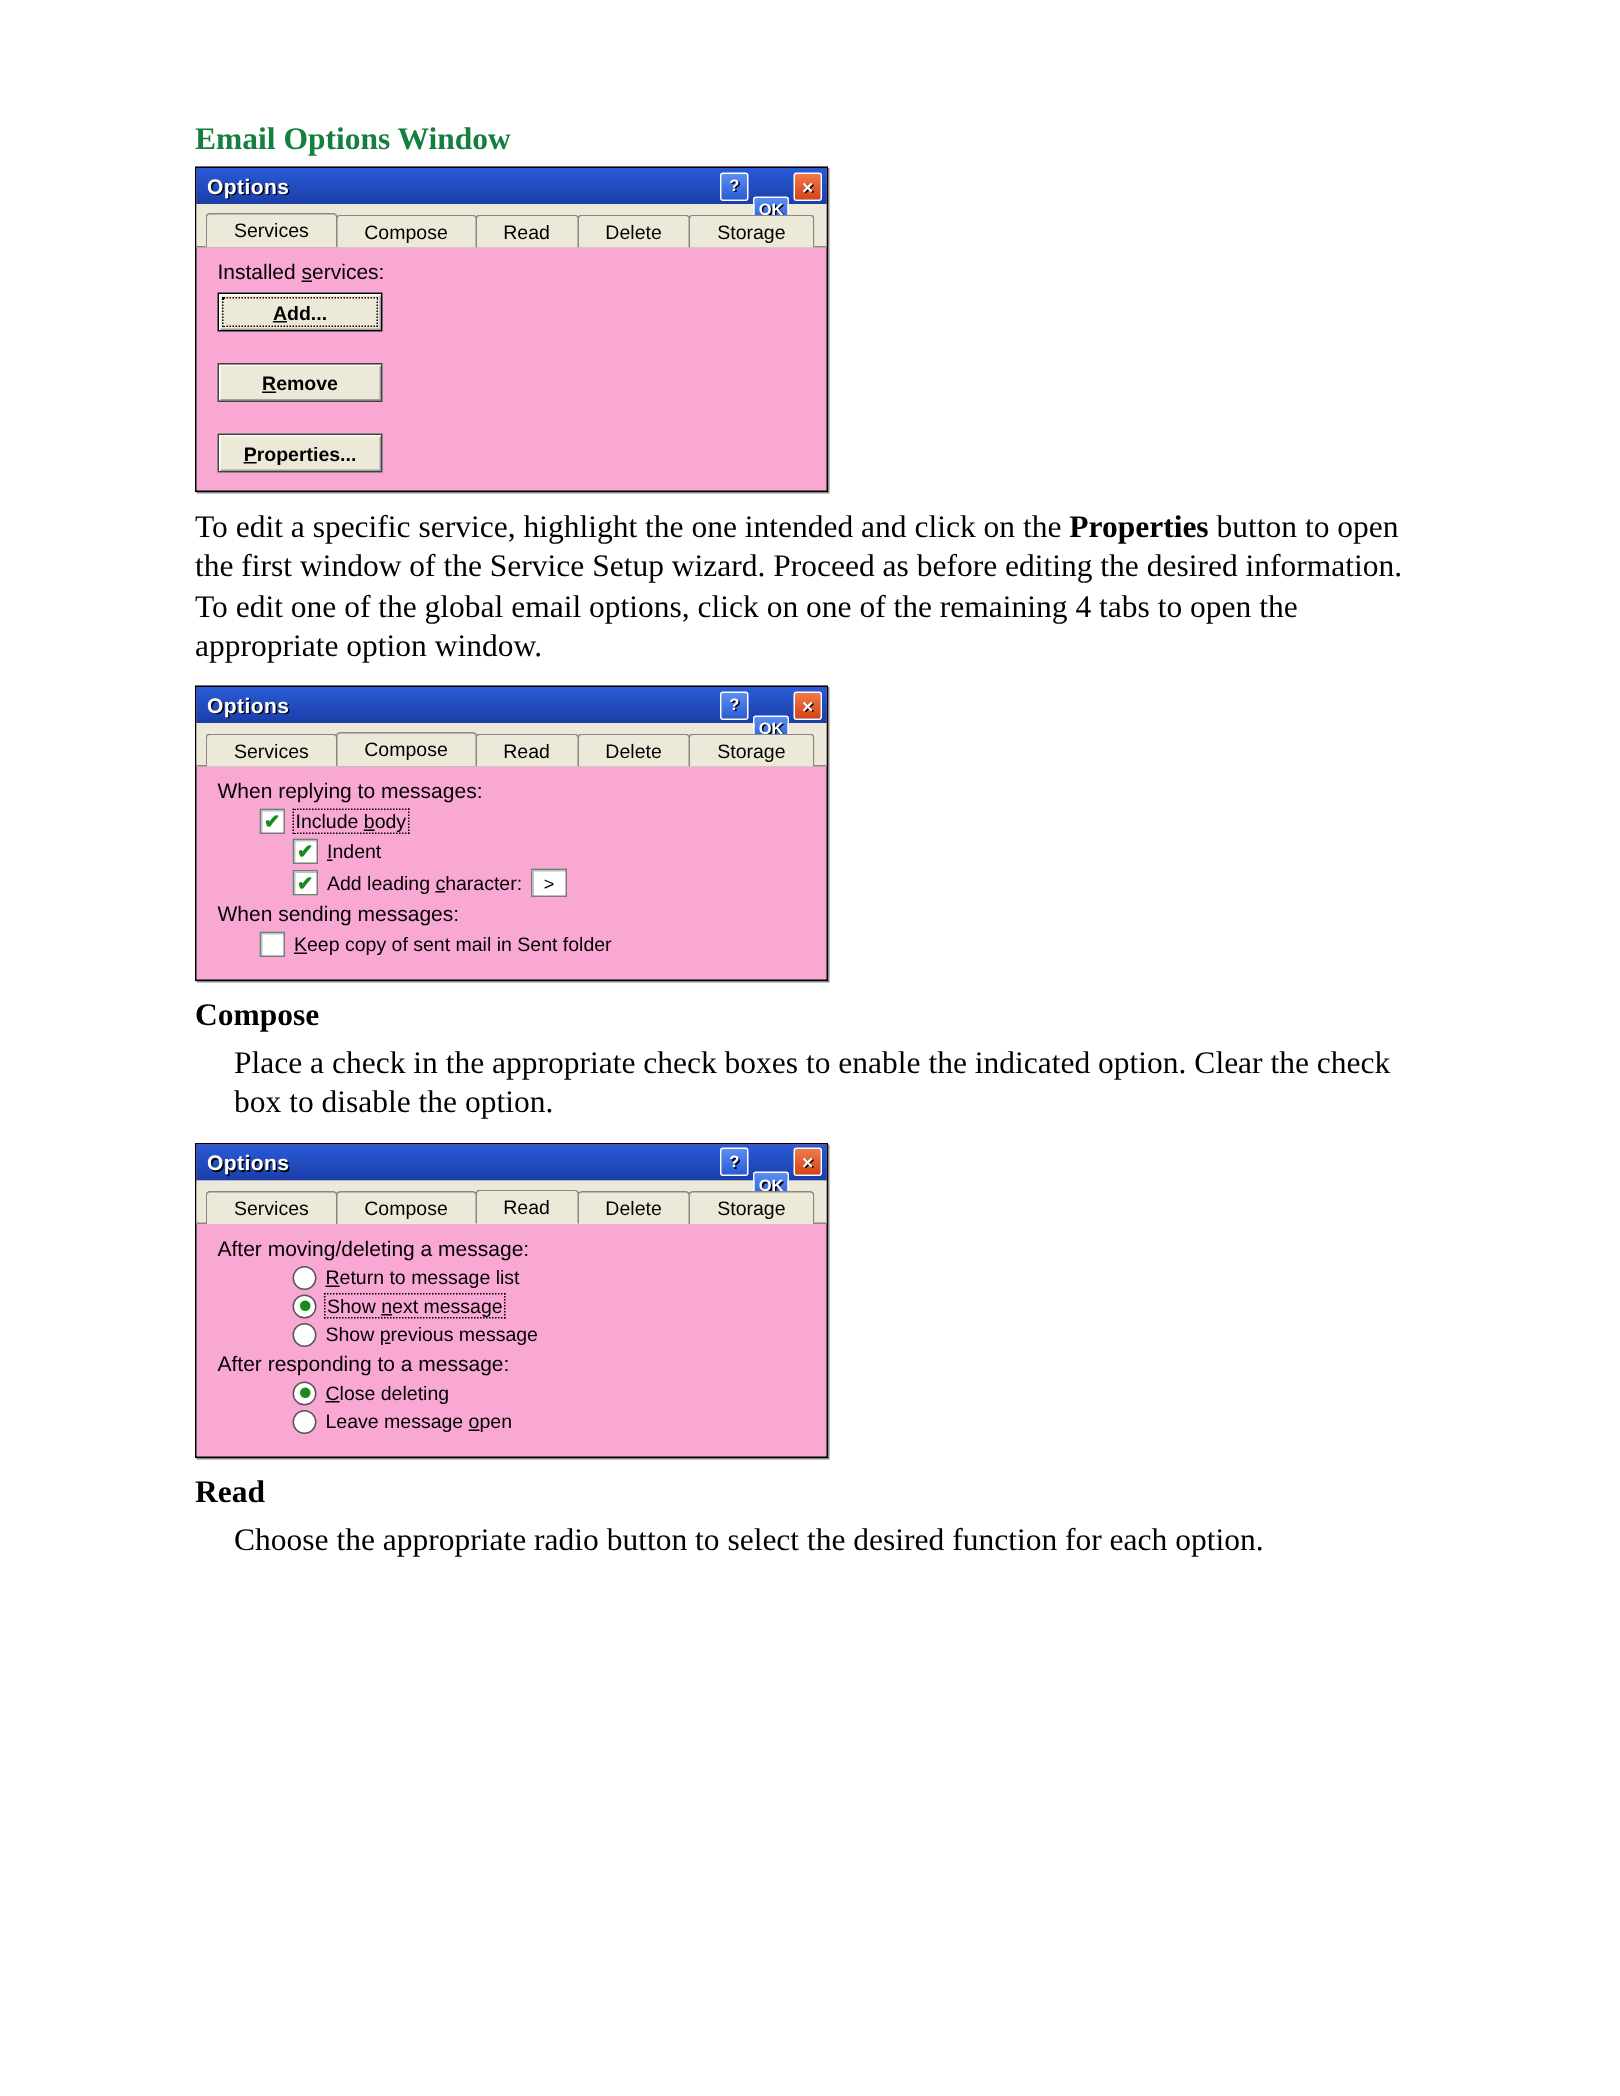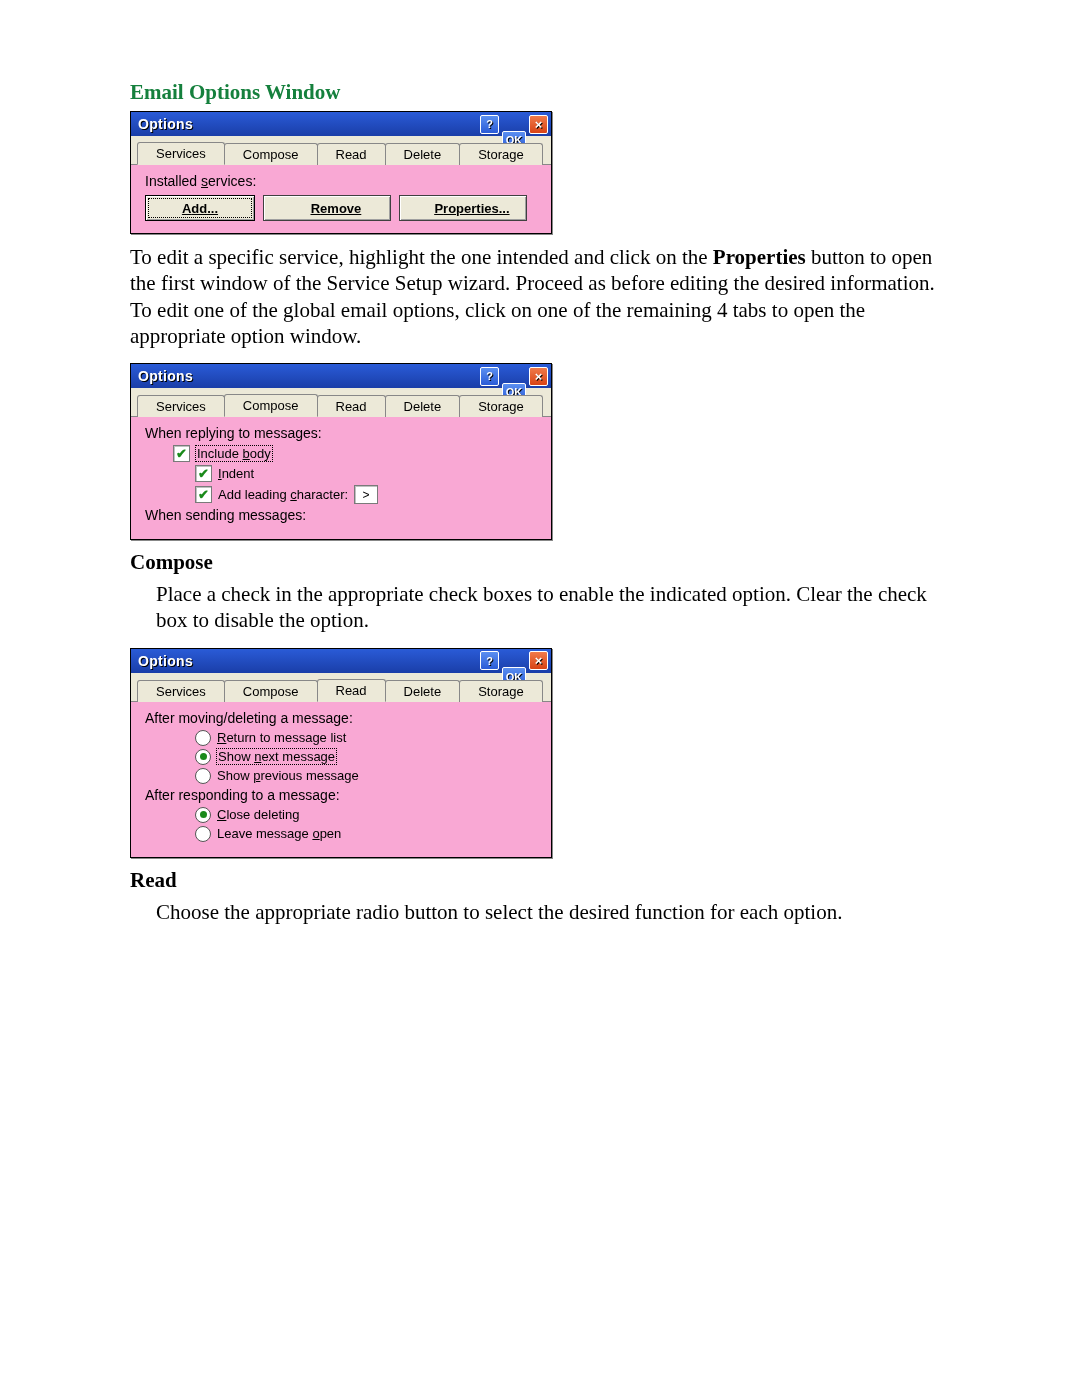--- a/index.html
+++ b/index.html
@@ -134,23 +134,23 @@
   .list-item {
     padding: 1px 6px;
     font-size: 13px;
   }
   .list-item.selected {
     background: #2a5bd7;
     color: #fff;
   }
   .btn-stack {
     display: flex;
-    gap: 8px;
+    flex-direction: column;
+    gap: 21px;
     padding-top: 2px;
-    text-decoration: underline;
   }
   .btn {
     width: 108px;
     height: 24px;
     border: 1px solid #404040;
     background: #ece9d8;
     font-family: Tahoma, Arial, sans-serif;
     font-size: 13px;
     text-align: center;
     display: inline-flex;
@@ -158,21 +158,21 @@
     justify-content: center;
     box-shadow: inset 1px 1px 0 #fff, inset -1px -1px 0 #a0a0a0;
   }
   .btn.default {
     outline: 1px dotted #000;
     outline-offset: -4px;
     border: 1px solid #000;
     font-weight: bold;
   }
   .btn .u { text-decoration: underline; }
-  .btn.bold { font-weight: bold; padding-left: 18px; }
+  .btn.bold { font-weight: bold; }
 
   .opt-row {
     display: flex;
     align-items: center;
     gap: 6px;
     font-size: 13px;
     margin: 3px 0;
   }
   .chk {
     width: 15px;
@@ -290,20 +290,24 @@
     <div class="opt-row indent-2">
       <span class="chk">✔</span>
       <span><span class="underline">I</span><span>ndent</span></span>
     </div>
     <div class="opt-row indent-2">
       <span class="chk">✔</span>
       <span><span>Add leading </span><span class="underline">c</span><span>haracter:</span></span>
       <span class="txt-input">&gt;</span>
     </div>
     <div class="label">When sending messages:</div>
+    <div class="opt-row indent-1">
+      <span class="chk"></span>
+      <span><span class="underline">K</span><span>eep copy of sent mail in Sent folder</span></span>
+    </div>
   </div>
 </div>
 
 <div class="section-heading">Compose</div>
 <p class="para para-indent">Place a check in the appropriate check boxes to enable the indicated option.  Clear the check box to disable the option.</p>
 
 <div class="win">
   <div class="titlebar">
     <span class="title">Options</span>
     <span class="tb-btn">?</span>

